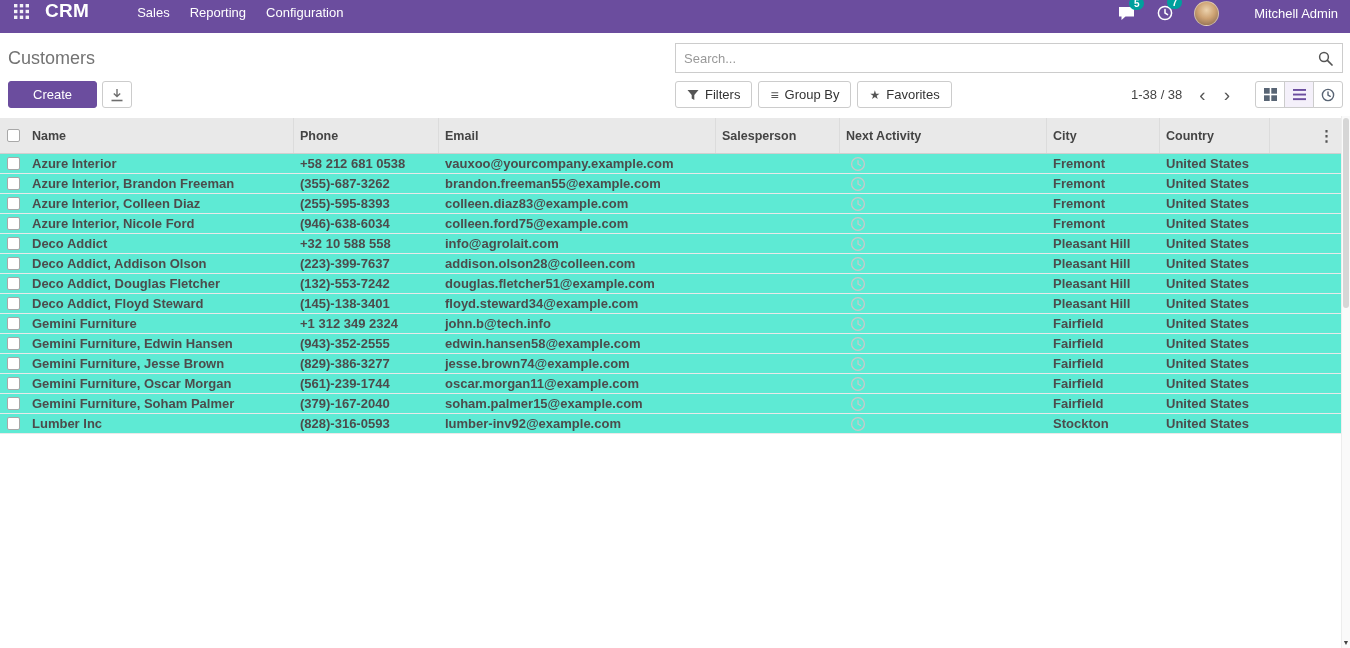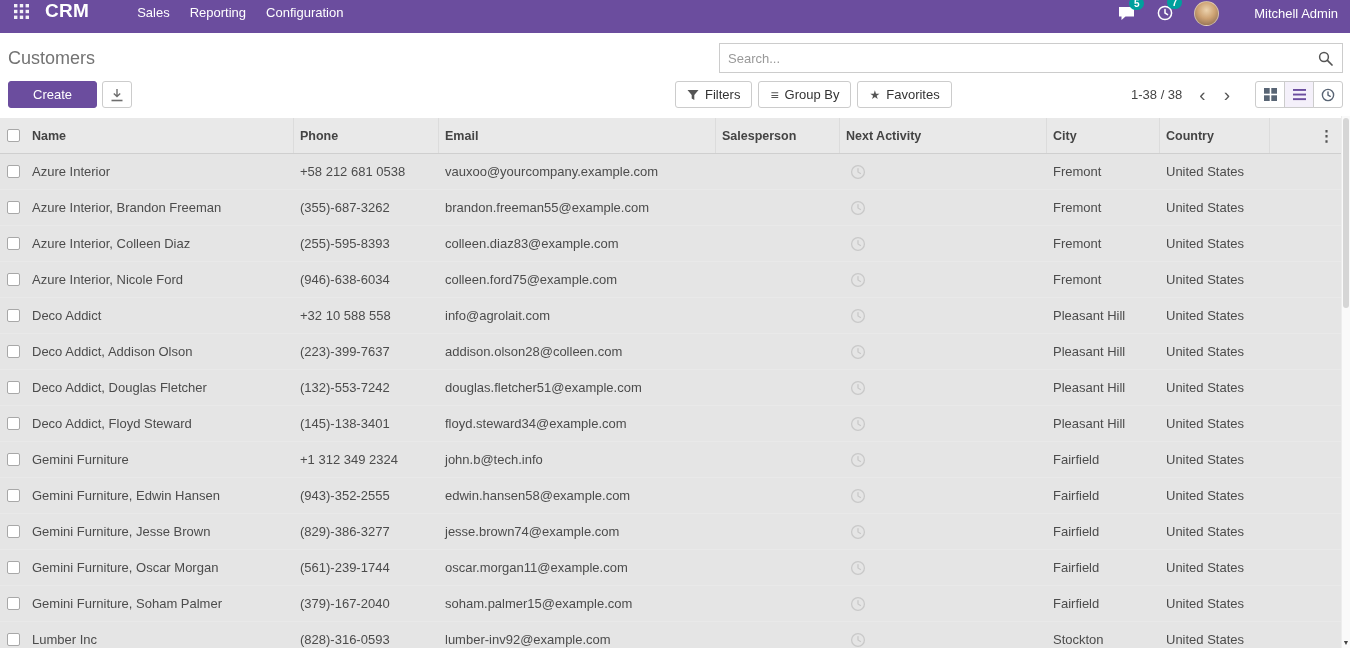--- a/index.html
+++ b/index.html
@@ -25,21 +25,21 @@
   .avatar{width:25px;height:25px;border-radius:50%;display:inline-block;
     background:radial-gradient(circle at 50% 35%, #ecd3ae 0%, #cda273 45%, #7d6048 100%);
     border:1px solid rgba(255,255,255,.45);}
   .user-name{font-size:13px;margin-left:28px;}
 
   
   .control-panel{padding:10px 7px 8px 8px;position:relative;}
   .cp-row1{position:relative;height:30px;margin-bottom:8px;}
   .breadcrumb{font-size:18px;font-weight:400;color:#737373;line-height:30px;}
   .searchbox{position:absolute;left:667px;right:0;top:0;height:30px;border:1px solid #ccc;
-    display:flex;background:#fff;margin-left:44px;}
+    display:flex;background:#fff;}
   .searchbox input{flex:1;border:none;outline:none;font-size:13px;padding:0 8px;color:#333;font-family:inherit;background:transparent;}
   .searchbox input::placeholder{color:#999;}
   .search-icon-btn{border:none;background:none;padding:0 9px;cursor:pointer;display:flex;align-items:center;}
   .cp-row2{position:relative;height:27px;}
   .cp-left{display:flex;gap:5px;}
   .btn-create{background:var(--purple);color:#fff;border:1px solid var(--purple);border-radius:3px;
     padding:0 24px;height:27px;font-size:13px;cursor:pointer;font-family:inherit;}
   .btn-icon{background:#fff;border:1px solid #ccc;border-radius:3px;width:30px;height:27px;cursor:pointer;
     display:flex;align-items:center;justify-content:center;}
   .cp-middle{position:absolute;left:667px;top:0;display:flex;gap:6px;}
@@ -57,21 +57,21 @@
   .switcher button:last-child{border-radius:0 3px 3px 0;}
   .switcher button.active{background:#f4f0fa;}
 
   
   .listview{margin-top:2px;}
   .thead{display:flex;height:36px;background:#e9e9e9;border-bottom:1px solid #cfcfcf;
     font-weight:700;color:#444;}
   .th{padding:0 6px;font-size:12.5px;display:flex;align-items:center;border-right:1px solid #dcdcdc;
     white-space:nowrap;overflow:hidden;cursor:pointer;}
   .th.col-cb,.th.col-end{cursor:default;}
-  .tr{display:flex;height:36px;border-bottom:1px solid #e9e9e9;cursor:pointer;background:#e5e5e5;}
+  .tr{display:flex;height:20px;border-bottom:1px solid #e9e9e9;cursor:pointer;background:#5eead4;font-weight:bold;}
   .td{padding:0 6px;font-size:13px;color:#4c4c4c;white-space:nowrap;overflow:hidden;
     display:flex;align-items:center;}
   .col-cb{width:26px;justify-content:center;border-right:none;padding:0;}
   .col-name{width:268px;}
   .col-phone{width:145px;}
   .col-email{width:277px;}
   .col-sales{width:124px;}
   .col-activity{width:207px;}
   .col-city{width:113px;}
   .col-country{width:110px;}

